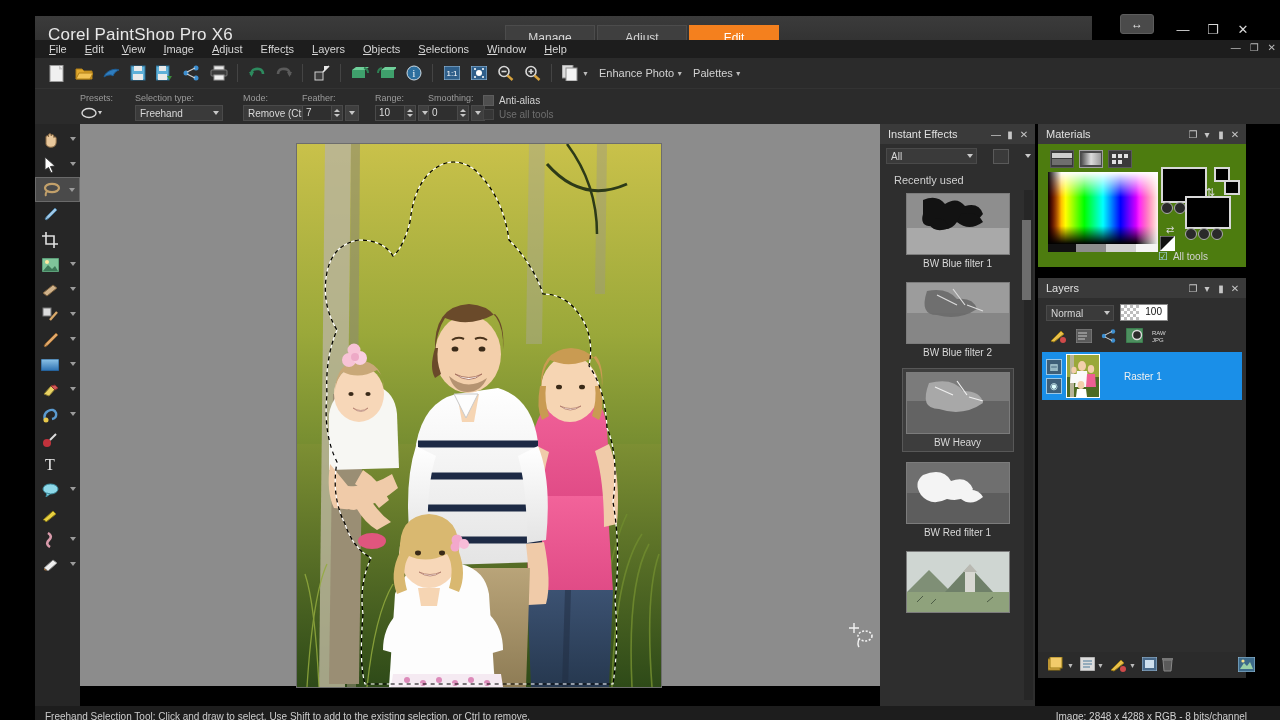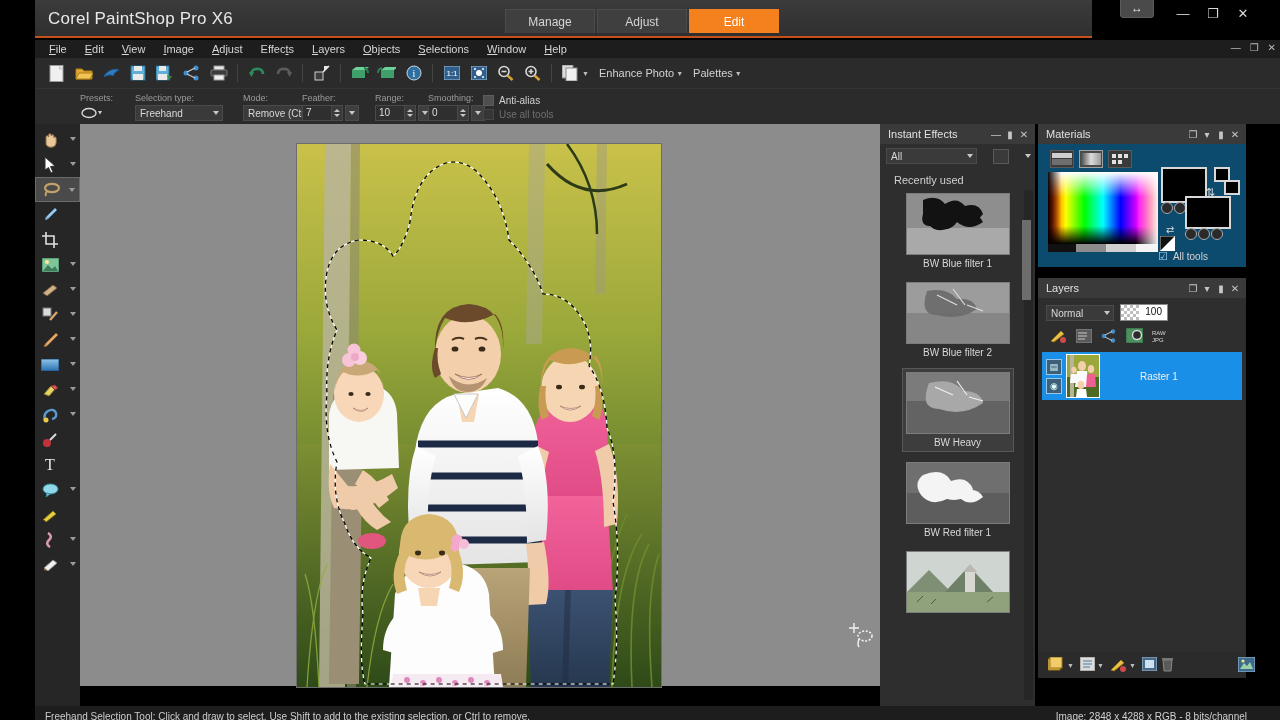--- a/index.html
+++ b/index.html
@@ -2,21 +2,21 @@
 <html><head>
 <meta charset="utf-8">
 <style>
   * { box-sizing: border-box; margin:0; padding:0; }
   html,body { width:1280px; height:720px; overflow:hidden; background:#000; }
   body { font-family:"Liberation Sans", sans-serif; font-size:11px; color:#cfcfcf; }
 
   #app { position:relative; width:1280px; height:720px; background:#000; }
 
   
-  .titlebar { position:absolute; left:35px; top:0; width:1057px; height:38px;
+  .titlebar { position:absolute; left:35px; top:16px; width:1057px; height:38px;
               background:linear-gradient(#3b3b3b,#2f2f2f); border-bottom:2px solid #c4501a; }
   .app-title { position:absolute; left:13px; top:9px; font-size:17px; color:#e8e8e8; letter-spacing:.2px; }
   .tabs { position:absolute; left:470px; top:9px; display:flex; gap:2px; }
   .tab { width:90px; height:24px; line-height:24px; text-align:center; font-size:12px;
          background:#3f3f3f; color:#d6d6d6; border:1px solid #4c4c4c; border-bottom:none; }
   .tab.active { background:#f4801e; color:#fff; border-color:#f4801e; }
   .restore-pill { position:absolute; left:1085px; top:-2px; width:34px; height:20px;
                   background:#4a4a4a; border:1px solid #5d5d5d; border-radius:3px;
                   display:flex; align-items:center; justify-content:center; color:#e6e6e6; font-size:12px; }
   .wbtns { position:absolute; left:1140px; top:6px; display:flex; gap:14px; color:#d8d8d8; font-size:13px; }
@@ -89,21 +89,21 @@
   .ie-sub { font-size:11px; color:#d0d0d0; padding:6px 0 4px 14px; }
   .ie-list { position:relative; height:510px; overflow:hidden; }
   .ie-item { width:112px; margin:0 auto 7px; padding:3px; }
   .ie-item.sel { background:#3d3d3d; border:1px solid #585858; }
   .ie-thumb { width:104px; height:62px; margin:0 auto; border:1px solid #7c7c7c; overflow:hidden; position:relative; }
   .ie-cap { text-align:center; font-size:10px; color:#d8d8d8; margin-top:3px; }
   .ie-scroll { position:absolute; right:2px; top:0; width:9px; height:510px; background:#262626; }
   .ie-thumbbar { position:absolute; right:2px; top:30px; width:9px; height:80px; background:#6d6d6d; }
 
   
-  .mat { position:absolute; left:1038px; top:124px; width:208px; height:143px; background:#0c4a6e; }
+  .mat { position:absolute; left:1038px; top:124px; width:208px; height:143px; background:#4d7c0f; }
   .mat-tabs { display:flex; gap:5px; padding:6px 0 4px 12px; }
   .mat-tab { width:24px; height:18px; border:1px solid #5a5a5a; background:#3a3a3a; position:relative; overflow:hidden; }
   .mat-tab.sel { border-color:#a0a0a0; background:#4a4a4a; }
   .wheel { position:absolute; left:10px; top:48px; width:110px; height:80px; }
   .swatch-big { position:absolute; background:#000; border:2px solid #d8d8d8; }
   .mat-btn3 { position:absolute; display:flex; gap:1px; }
   .mat-btn3 i { width:12px; height:12px; border-radius:50%; background:#2a2a2a; border:1px solid #aaa; display:block; }
   .alltools { position:absolute; left:120px; top:126px; display:flex; align-items:center; gap:5px; }
 
   .lay { position:absolute; left:1038px; top:278px; width:208px; height:400px; background:#2e2e2e; }
@@ -114,21 +114,21 @@
      background-image:linear-gradient(45deg,#bdbdbd 25%,transparent 25%,transparent 75%,#bdbdbd 75%),
                       linear-gradient(45deg,#bdbdbd 25%,transparent 25%,transparent 75%,#bdbdbd 75%);
      background-size:6px 6px; background-position:0 0,3px 3px; }
   .opacity span { position:absolute; right:5px; top:1px; font-size:10px; color:#111; }
   .lay-tools { display:flex; gap:9px; padding:7px 0 5px 12px; align-items:center; }
   .lay-row { margin:2px 4px; height:48px; background:#1a8fe8; display:flex; align-items:center; padding-left:4px; }
   .lay-row .icos { display:flex; flex-direction:column; gap:3px; margin-right:4px; }
   .lay-row .ico { width:16px; height:16px; background:#3e5f78; border:1px solid #9ac7e6;
                   display:flex; align-items:center; justify-content:center; font-size:9px; color:#dff; }
   .lay-thumb { width:34px; height:44px; border:1px solid #fff; overflow:hidden; position:relative; }
-  .lay-name { margin-left:40px; font-size:10px; color:#f0f0f0; }
+  .lay-name { margin-left:24px; font-size:10px; color:#f0f0f0; }
   .lay-bottom { position:absolute; left:0; bottom:0; width:208px; height:26px; background:#2b2b2b;
                 display:flex; align-items:center; padding-left:10px; gap:4px; }
 
   
   .status { position:absolute; left:35px; top:706px; width:1245px; height:21px; background:#1d1d1d;
             display:flex; align-items:center; }
   .status .msg { font-size:10px; color:#cccccc; padding-left:10px; }
   .status .img { position:absolute; right:33px; font-size:10px; color:#cfcfcf; }
 </style>
 </head>

